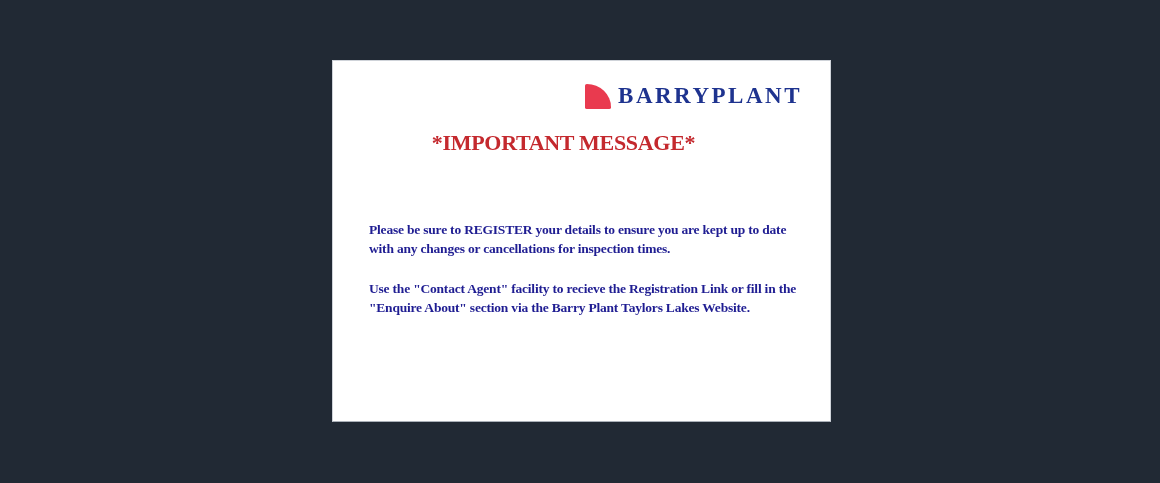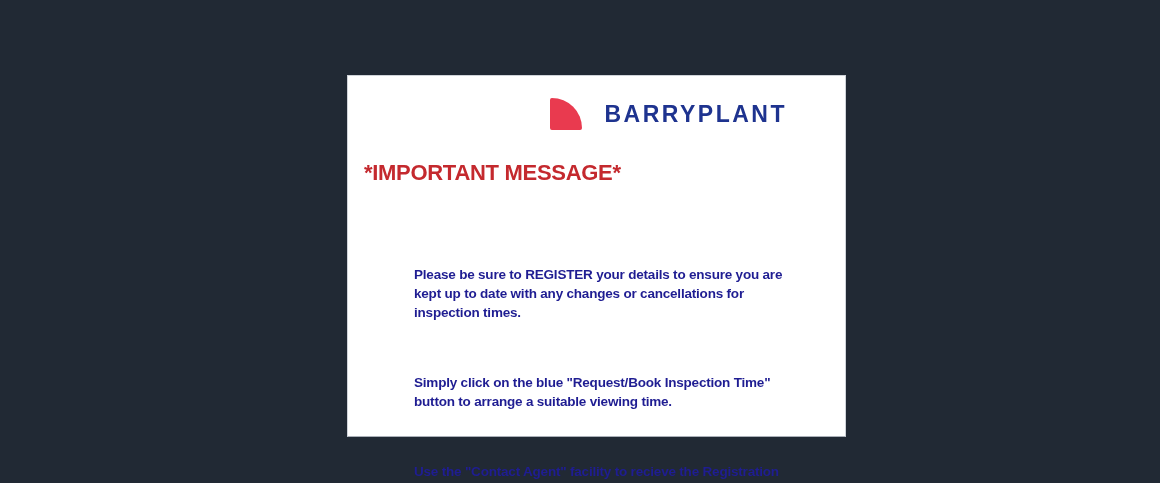--- a/index.html
+++ b/index.html
@@ -4,21 +4,21 @@
 <style>
   :root{
     --page-bg:#212934;
     --card-bg:#ffffff;
     --card-border:#cfd3d9;
     --heading-color:#c4292e;
     --body-color:#1f1d92;
     --logo-text-color:#1e338f;
     --logo-icon-color:#e93a4f;
   }
-  *{margin:0;padding:16px;box-sizing:border-box;}
+  *{margin:0;padding:1px;box-sizing:border-box;font-family:Liberation Serif, serif;}
   html,body{width:1160px;height:483px;overflow:hidden;}
   body{
     background:var(--page-bg);
     font-family:"Liberation Sans", sans-serif;
     position:relative;
   }
   .card{
     position:absolute;
     left:331px; top:59px;
     width:499px; height:362px;
@@ -44,21 +44,21 @@
     color:var(--logo-text-color);
     font-size:23px;
     font-weight:bold;
     letter-spacing:2.5px;
     line-height:26px;
     white-space:nowrap;
   }
   .heading{
     position:absolute;
     top:69px; left:0; right:36px;
-    text-align:left;
+    text-align:center;
     color:var(--heading-color);
     font-size:22px;
     font-weight:bold;
     letter-spacing:-0.3px;
     line-height:24px;
   }
   .body-text{
     position:absolute;
     top:145px; left:34px;
     width:436px;
@@ -79,18 +79,17 @@
 
     <div class="logo-row">
       <span class="logo-sail"></span>
       <span class="logo-text">BARRYPLANT</span>
     </div>
 
     <div class="heading">*IMPORTANT MESSAGE*</div>
 
     <div class="body-text">
       <p class="para">Please be sure to REGISTER your details to ensure you are kept up to date with any changes or cancellations for inspection times.</p>
-      <p class="para">Simply click on the blue "Request/Book Inspection Time" button to arrange a suitable viewing time.</p>
       <p class="para">Use the "Contact Agent" facility to recieve the Registration Link or fill in the "Enquire About" section via the Barry Plant Taylors Lakes Website.</p>
     </div>
 
   </div>
 </div>
 
 </body></html>

